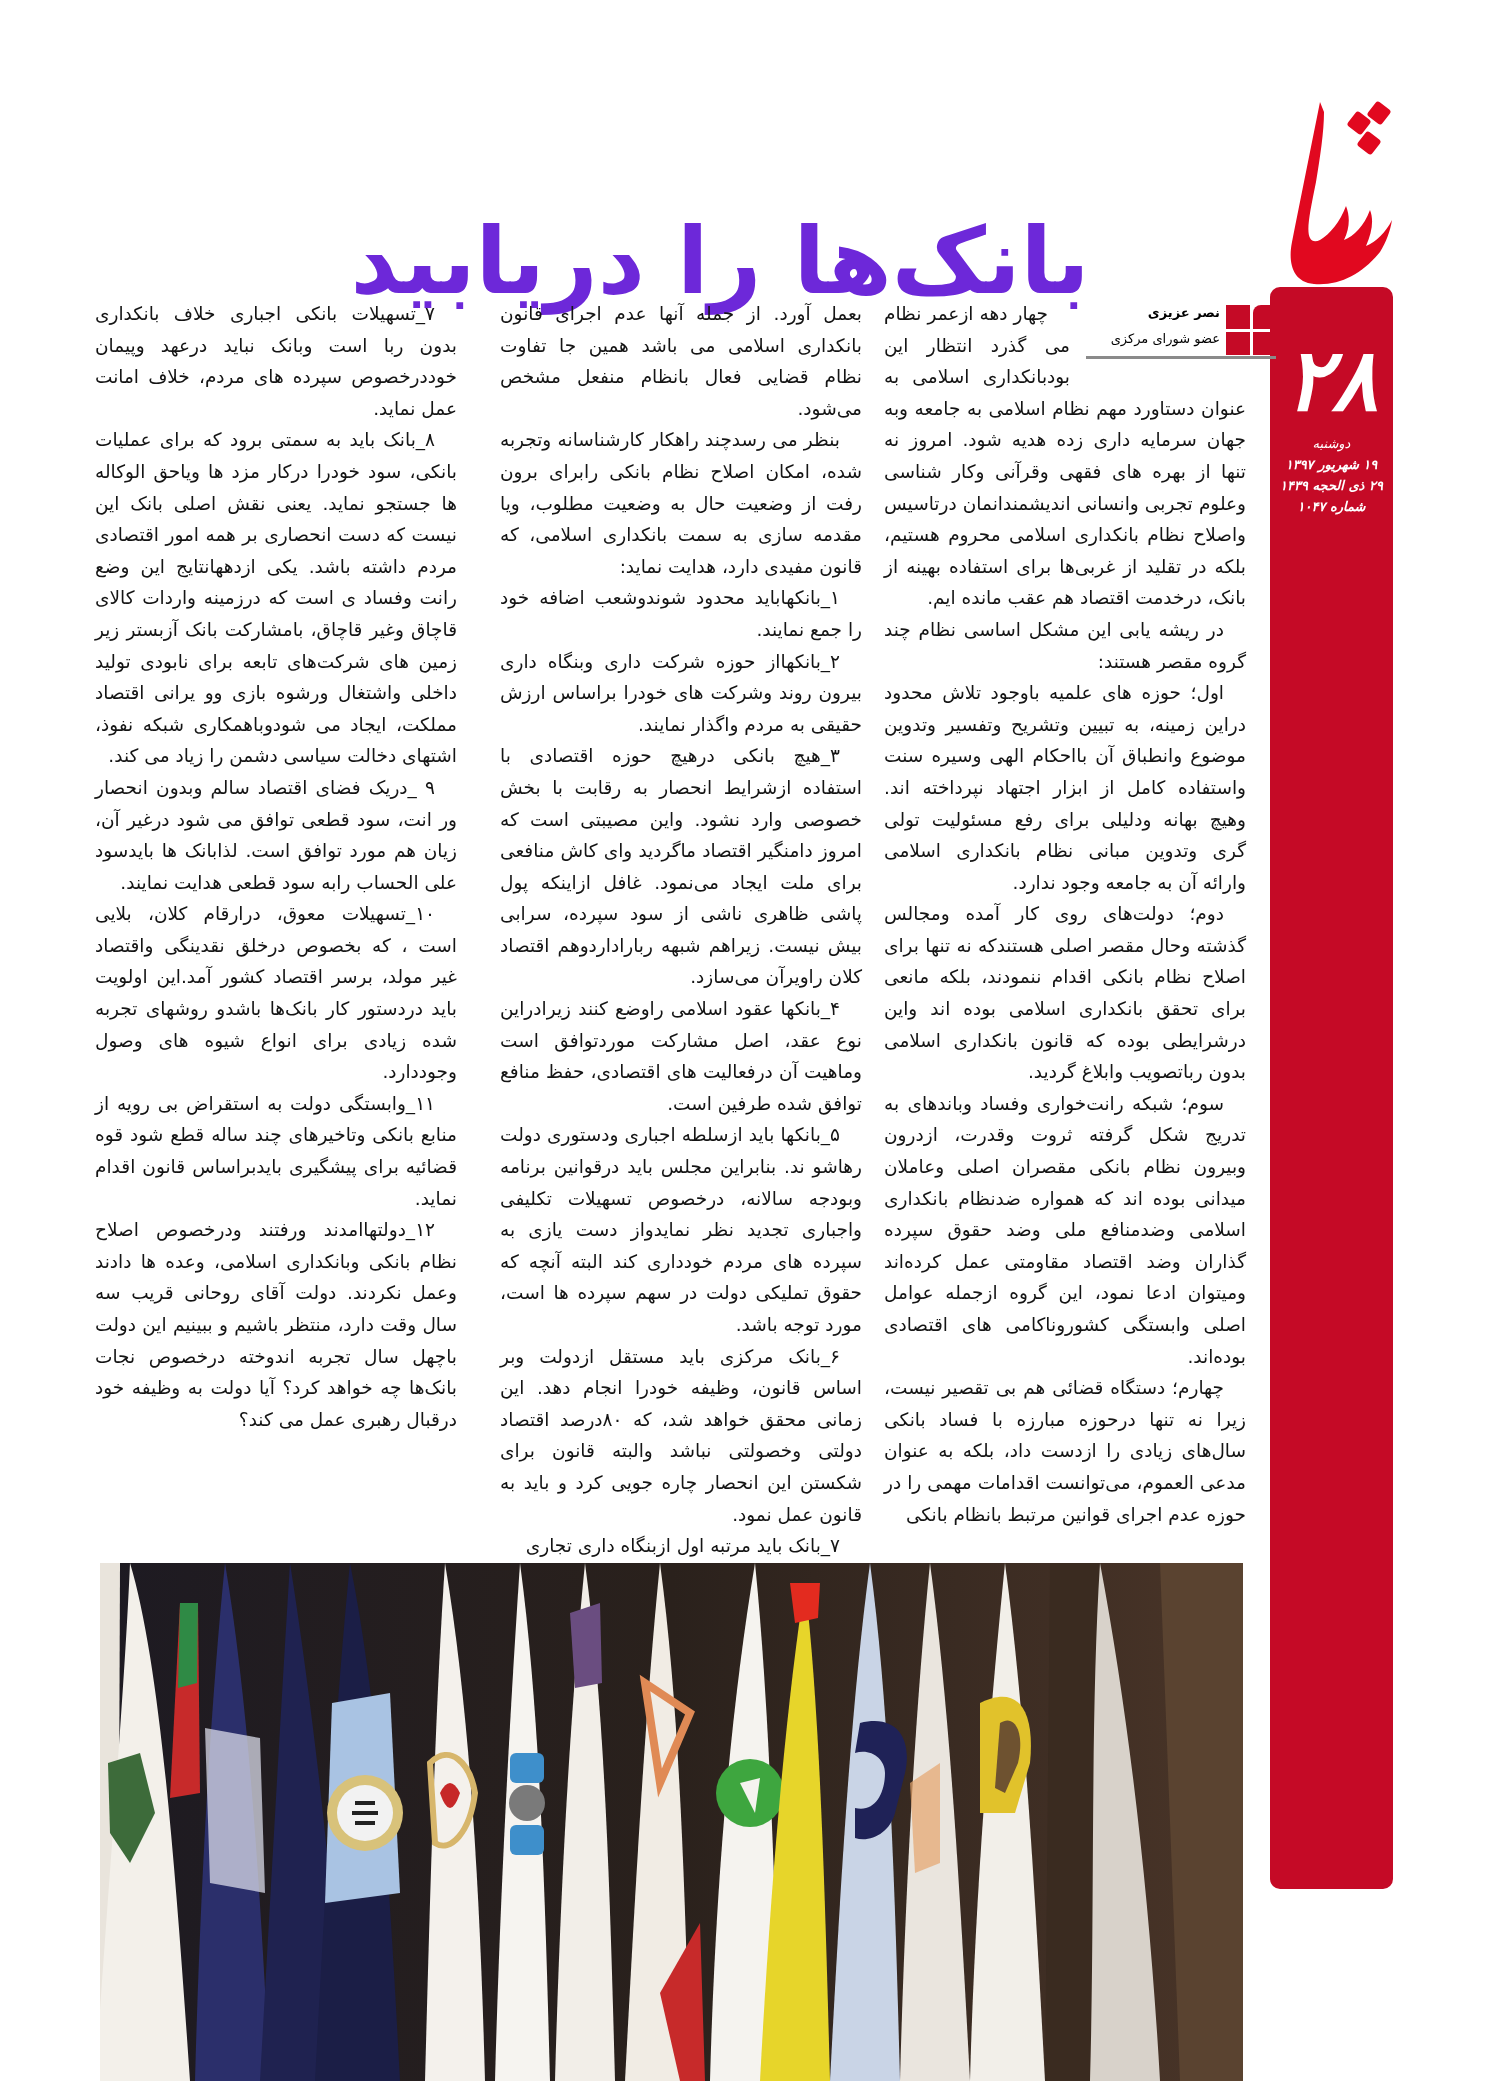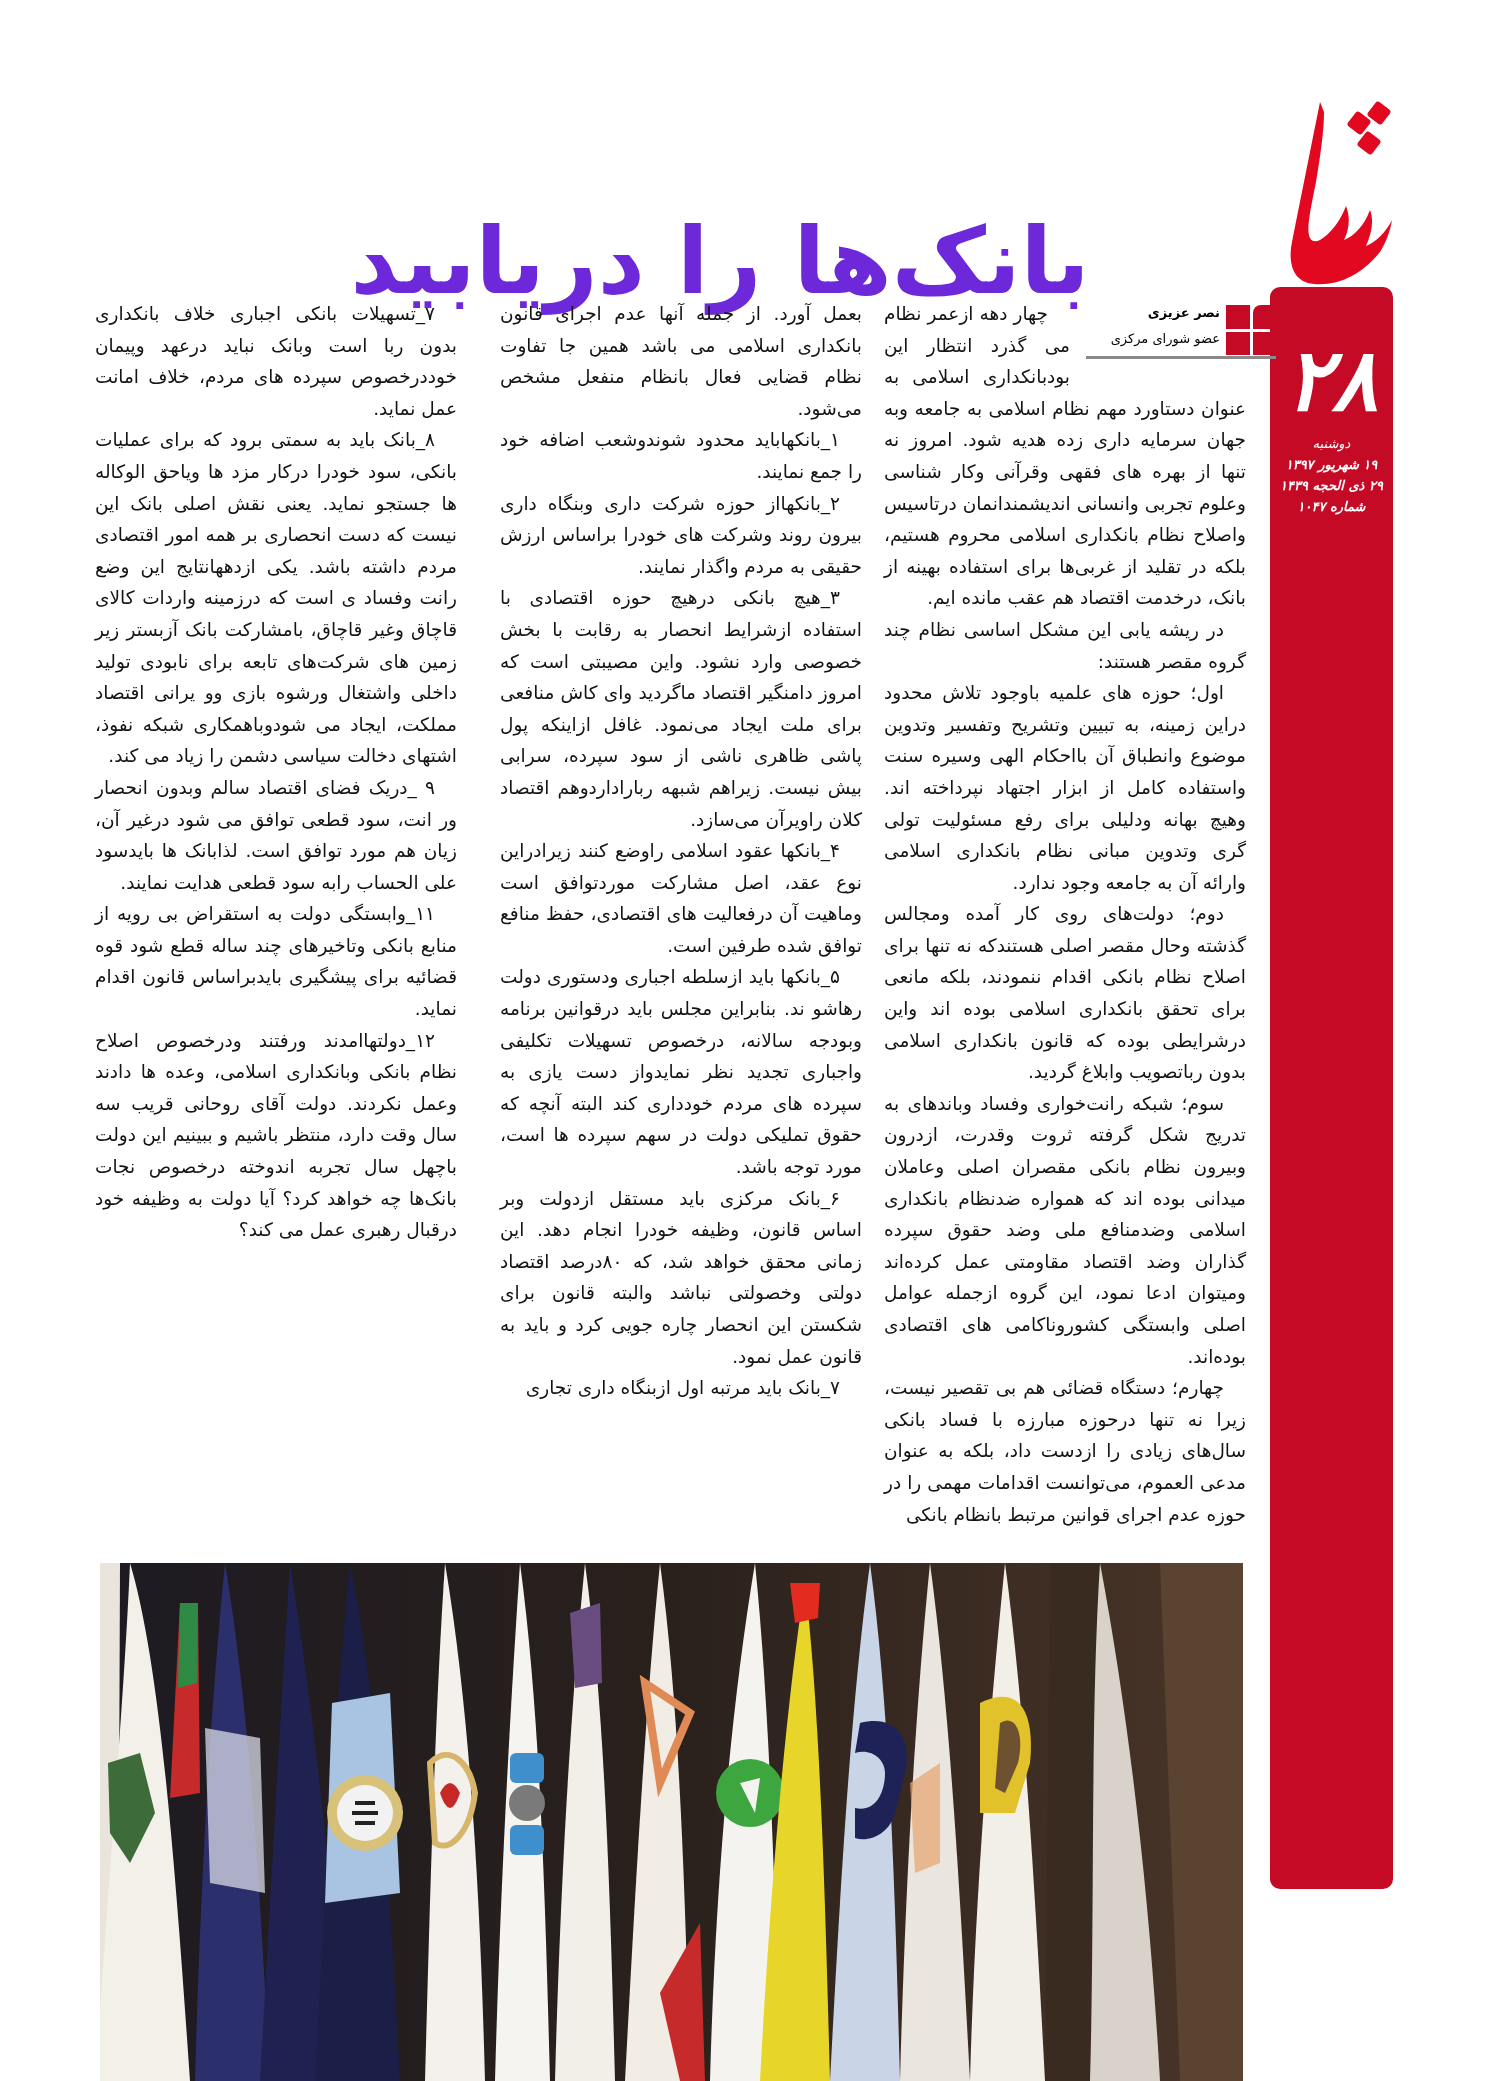--- a/index.html
+++ b/index.html
@@ -100,33 +100,35 @@
   <p class="indent">چهار دهه ازعمر نظام می گذرد انتظار این بودبانکداری اسلامی به عنوان دستاورد مهم نظام اسلامی به جامعه وبه جهان سرمایه داری زده هدیه شود. امروز نه تنها از بهره های فقهی وقرآنی وکار شناسی وعلوم تجربی وانسانی اندیشمندانمان درتاسیس واصلاح نظام بانکداری اسلامی محروم هستیم، بلکه در تقلید از غربی‌ها برای استفاده بهینه از بانک، درخدمت اقتصاد هم عقب مانده ایم.</p>
   <p class="indent">در ریشه یابی این مشکل اساسی نظام چند گروه مقصر هستند:</p>
   <p class="indent">اول؛ حوزه های علمیه باوجود تلاش محدود دراین زمینه، به تبیین وتشریح وتفسیر وتدوین موضوع وانطباق آن بااحکام الهی وسیره سنت واستفاده کامل از ابزار اجتهاد نپرداخته اند. وهیچ بهانه ودلیلی برای رفع مسئولیت تولی گری وتدوین مبانی نظام بانکداری اسلامی وارائه آن به جامعه وجود ندارد.</p>
   <p class="indent">دوم؛ دولت‌های روی کار آمده ومجالس گذشته وحال مقصر اصلی هستندکه نه تنها برای اصلاح نظام بانکی اقدام ننمودند، بلکه مانعی برای تحقق بانکداری اسلامی بوده اند واین درشرایطی بوده که قانون بانکداری اسلامی بدون رباتصویب وابلاغ گردید.</p>
   <p class="indent">سوم؛ شبکه رانت‌خواری وفساد وباندهای به تدریج شکل گرفته ثروت وقدرت، ازدرون وبیرون نظام بانکی مقصران اصلی وعاملان میدانی بوده اند که همواره ضدنظام بانکداری اسلامی وضدمنافع ملی وضد حقوق سپرده گذاران وضد اقتصاد مقاومتی عمل کرده‌اند ومیتوان ادعا نمود، این گروه ازجمله عوامل اصلی وابستگی کشوروناکامی های اقتصادی بوده‌اند.</p>
   <p class="indent">چهارم؛ دستگاه قضائی هم بی تقصیر نیست، زیرا نه تنها درحوزه مبارزه با فساد بانکی سال‌های زیادی را ازدست داد، بلکه به عنوان مدعی العموم، می‌توانست اقدامات مهمی را در حوزه عدم اجرای قوانین مرتبط بانظام بانکی</p>
 </div>
 
 <div class="col col-mid">
   <p>بعمل آورد. از جمله آنها عدم اجرای قانون بانکداری اسلامی می باشد همین جا تفاوت نظام قضایی فعال بانظام منفعل مشخص می‌شود.</p>
+  <p class="indent">بنظر می رسدچند راهکار کارشناسانه وتجربه شده، امکان اصلاح نظام بانکی رابرای برون رفت از وضعیت حال به وضعیت مطلوب، ویا مقدمه سازی به سمت بانکداری اسلامی، که قانون مفیدی دارد، هدایت نماید:</p>
   <p class="indent">۱_بانکهاباید محدود شوندوشعب اضافه خود را جمع نمایند.</p>
   <p class="indent">۲_بانکهااز حوزه شرکت داری وبنگاه داری بیرون روند وشرکت های خودرا براساس ارزش حقیقی به مردم واگذار نمایند.</p>
   <p class="indent">۳_هیچ بانکی درهیچ حوزه اقتصادی با استفاده ازشرایط انحصار به رقابت با بخش خصوصی وارد نشود. واین مصیبتی است که امروز دامنگیر اقتصاد ماگردید وای کاش منافعی برای ملت ایجاد می‌نمود. غافل ازاینکه پول پاشی ظاهری ناشی از سود سپرده، سرابی بیش نیست. زیراهم شبهه رباراداردوهم اقتصاد کلان راویرآن می‌سازد.</p>
   <p class="indent">۴_بانکها عقود اسلامی راوضع کنند زیرادراین نوع عقد، اصل مشارکت موردتوافق است وماهیت آن درفعالیت های اقتصادی، حفظ منافع توافق شده طرفین است.</p>
   <p class="indent">۵_بانکها باید ازسلطه اجباری ودستوری دولت رهاشو ند. بنابراین مجلس باید درقوانین برنامه وبودجه سالانه، درخصوص تسهیلات تکلیفی واجباری تجدید نظر نمایدواز دست یازی به سپرده های مردم خودداری کند البته آنچه که حقوق تملیکی دولت در سهم سپرده ها است، مورد توجه باشد.</p>
   <p class="indent">۶_بانک مرکزی باید مستقل ازدولت وبر اساس قانون، وظیفه خودرا انجام دهد. این زمانی محقق خواهد شد، که ۸۰درصد اقتصاد دولتی وخصولتی نباشد والبته قانون برای شکستن این انحصار چاره جویی کرد و باید به قانون عمل نمود.</p>
   <p class="indent">۷_بانک باید مرتبه اول ازبنگاه داری تجاری</p>
 </div>
 
 <div class="col col-left">
   <p class="indent">۷_تسهیلات بانکی اجباری خلاف بانکداری بدون ربا است وبانک نباید درعهد وپیمان خوددرخصوص سپرده های مردم، خلاف امانت عمل نماید.</p>
   <p class="indent">۸_بانک باید به سمتی برود که برای عملیات بانکی، سود خودرا درکار مزد ها وياحق الوکاله ها جستجو نماید. یعنی نقش اصلی بانک این نیست که دست انحصاری بر همه امور اقتصادی مردم داشته باشد. یکی ازدههانتایج این وضع رانت وفساد ی است که درزمینه واردات کالای قاچاق وغیر قاچاق، بامشارکت بانک آزبستر زیر زمین های شرکت‌های تابعه برای نابودی تولید داخلی واشتغال ورشوه بازی وو یرانی اقتصاد مملکت، ایجاد می شودوباهمکاری شبکه نفوذ، اشتهای دخالت سیاسی دشمن را زیاد می کند.</p>
   <p class="indent">۹ _دریک فضای اقتصاد سالم وبدون انحصار ور انت، سود قطعی توافق می شود درغیر آن، زیان هم مورد توافق است. لذابانک ها بایدسود علی الحساب رابه سود قطعی هدایت نمایند.</p>
+  <p class="indent">۱۰_تسهیلات معوق، درارقام کلان، بلایی است ، که بخصوص درخلق نقدینگی واقتصاد غیر مولد، برسر اقتصاد کشور آمد.این اولویت باید دردستور کار بانک‌ها باشدو روشهای تجربه شده زیادی برای انواع شیوه های وصول وجوددارد.</p>
   <p class="indent">۱۱_وابستگی دولت به استقراض بی رویه از منابع بانکی وتاخیرهای چند ساله قطع شود قوه قضائیه برای پیشگیری بایدبراساس قانون اقدام نماید.</p>
   <p class="indent">۱۲_دولتهاامدند ورفتند ودرخصوص اصلاح نظام بانکی وبانکداری اسلامی، وعده ها دادند وعمل نکردند. دولت آقای روحانی قریب سه سال وقت دارد، منتظر باشیم و ببینیم این دولت باچهل سال تجربه اندوخته درخصوص نجات بانک‌ها چه خواهد کرد؟ آیا دولت به وظیفه خود درقبال رهبری عمل می کند؟</p>
 </div>
 
 <div class="photo">
   <svg width="1143" height="518" viewBox="0 0 1143 518">
     <defs>
       <linearGradient id="bg" x1="0" y1="0" x2="1" y2="0">
         <stop offset="0" stop-color="#1d1a22"></stop>
         <stop offset="0.5" stop-color="#2a211c"></stop>

